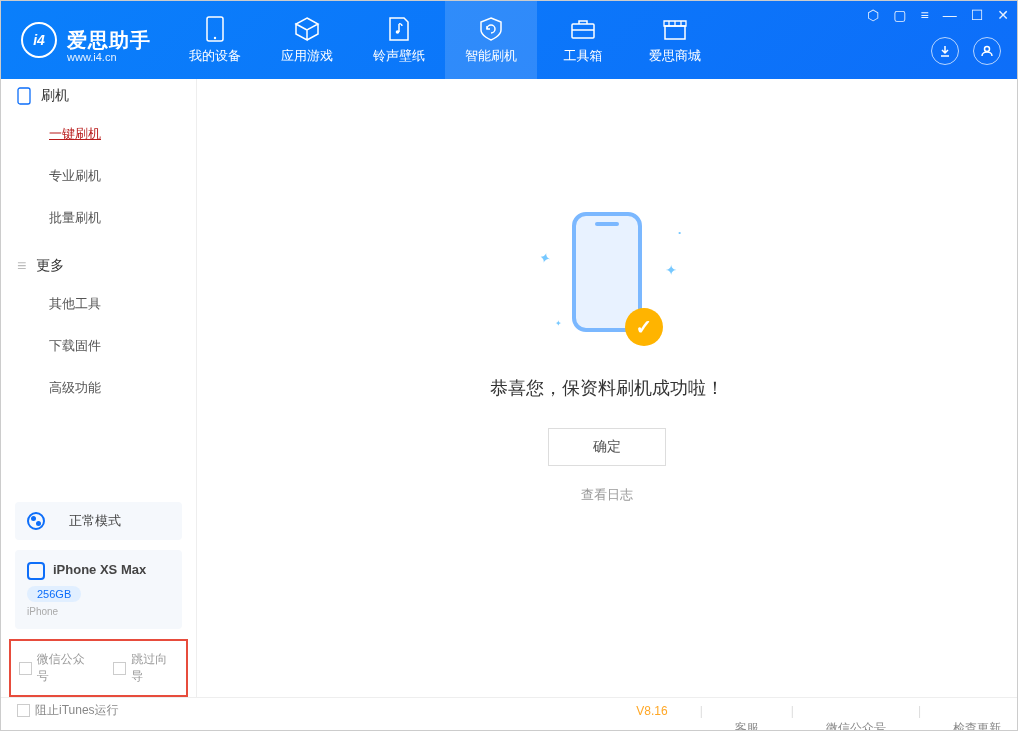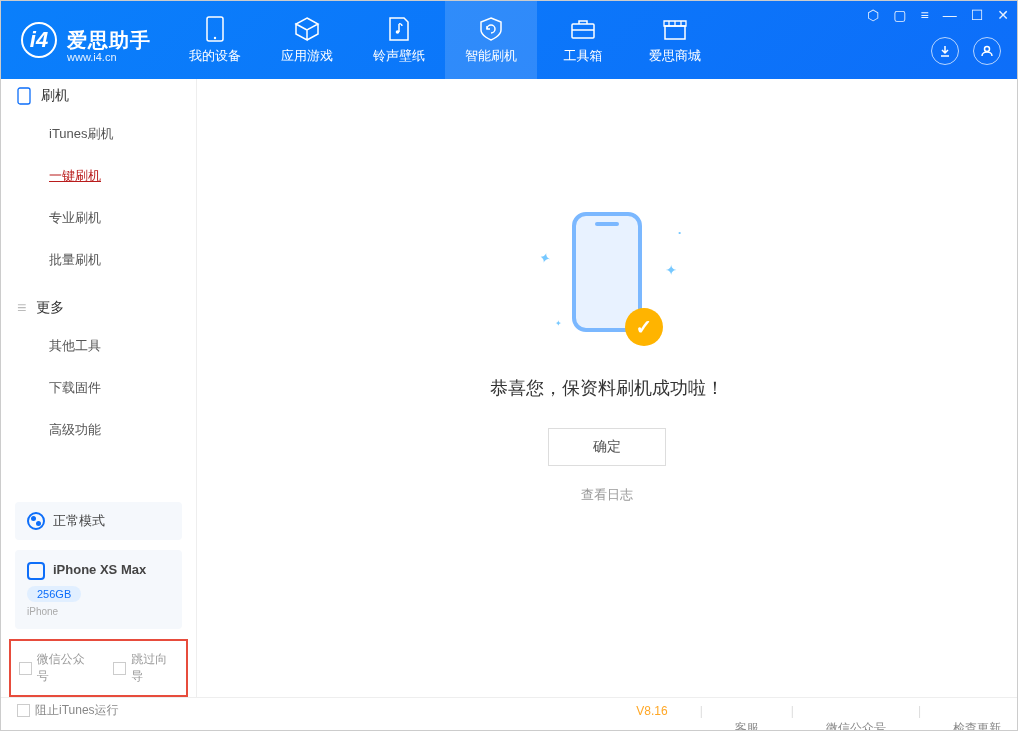--- a/index.html
+++ b/index.html
@@ -10,21 +10,21 @@
   height: 78px;
   display: flex;
   align-items: center;
   color: #fff;
   position: relative;
 }
 .logo-area { display: flex; align-items: center; padding: 0 18px 0 20px; }
 .logo-circle {
   width: 36px; height: 36px; border: 2.5px solid #fff; border-radius: 50%;
   display: flex; align-items: center; justify-content: center; font-weight: bold; margin-right: 10px;
-  font-style: italic; font-size: 22px;
+  font-style: italic; font-size: 14px;
 }
 .logo-text { display: flex; flex-direction: column; line-height: 1.1; margin-top: 12px; }
 .logo-title { font-size: 20px; font-weight: bold; letter-spacing: 1px; }
 .logo-sub { font-size: 11px; opacity: 0.9; }
 
 .nav-tabs { display: flex; height: 100%; }
 .nav-tab {
   width: 92px; height: 100%; display: flex; flex-direction: column;
   align-items: center; justify-content: center; cursor: pointer; font-size: 13px;
 }
@@ -41,21 +41,21 @@
 .sb-group-title { padding: 8px 16px; color: #333; font-size: 14px; display: flex; align-items: center; gap: 10px; }
 .sb-item { padding: 12px 16px 12px 48px; color: #555; font-size: 13px; cursor: pointer; }
 .sb-item.active { color: #b91c1c; text-decoration: underline; }
 
 .device-box {
   margin: auto 14px 10px 14px; padding: 12px; background: #f5f8fc;
   border-radius: 4px; font-size: 13px; color: #444;
 }
 .mode-box {
   margin: 0 14px 10px 14px; padding: 10px 12px; background: #f5f8fc;
-  border-radius: 4px; font-size: 13px; color: #444; display: flex; align-items: center; gap: 8px;
+  border-radius: 4px; font-size: 13px; color: #444; display: flex; align-items: center; gap: 24px;
 }
 .mode-icon {
   width: 18px; height: 18px; border: 2px solid #0d6ef9; border-radius: 50%;
   display: inline-flex; align-items: center; justify-content: center; position: relative;
 }
 .mode-icon::before, .mode-icon::after {
   content: ''; position: absolute; width: 5px; height: 5px; background: #0d6ef9; border-radius: 50%;
 }
 .mode-icon::before { top: 2px; left: 2px; }
 .mode-icon::after { bottom: 2px; right: 2px; }
@@ -211,21 +211,20 @@
 </div>
 
 <div class="body-area">
   <div class="sidebar">
     <div class="sb-group-title">
       <svg width="14" height="18">
           <rect x="1" y="1" width="12" height="16" rx="2" fill="none" stroke="#0d6ef9" stroke-width="1.3"></rect>
         </svg>
       <span>刷机</span>
     </div>
-    <div class="sb-item">iTunes刷机</div>
     <div class="sb-item active">一键刷机</div>
     <div class="sb-item">专业刷机</div>
     <div class="sb-item">批量刷机</div>
 
     <div class="sb-group-title" style="margin-top:10px;">
       <span style="color:#bbb;font-size:16px;">≡</span>
       <span>更多</span>
     </div>
     <div class="sb-item">其他工具</div>
     <div class="sb-item">下载固件</div>

